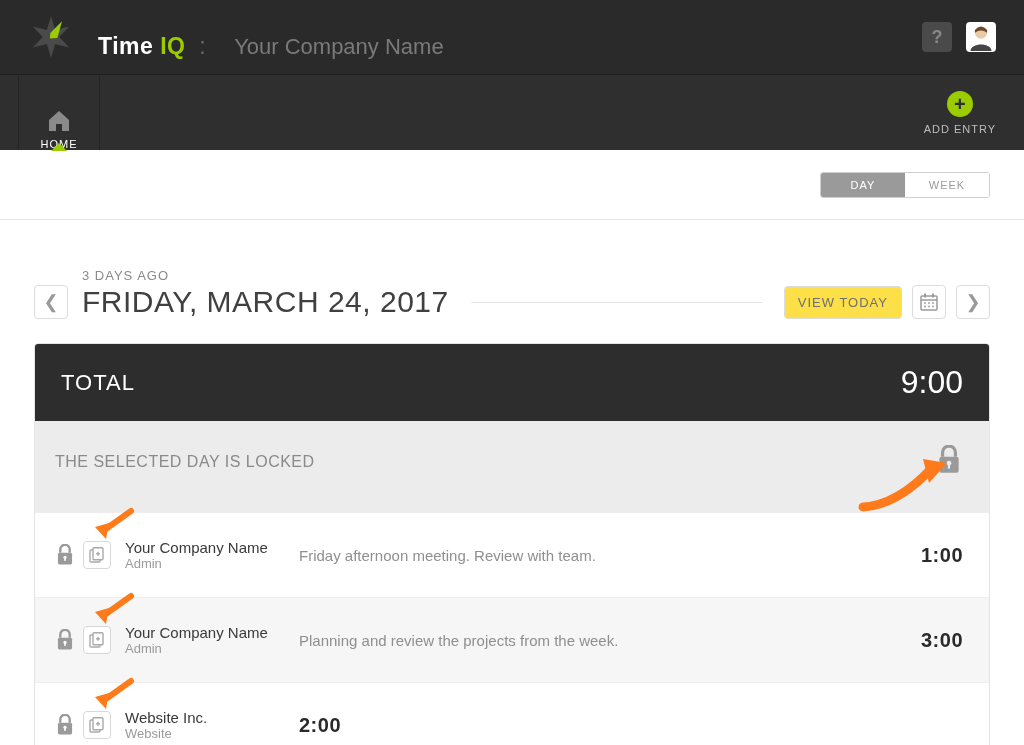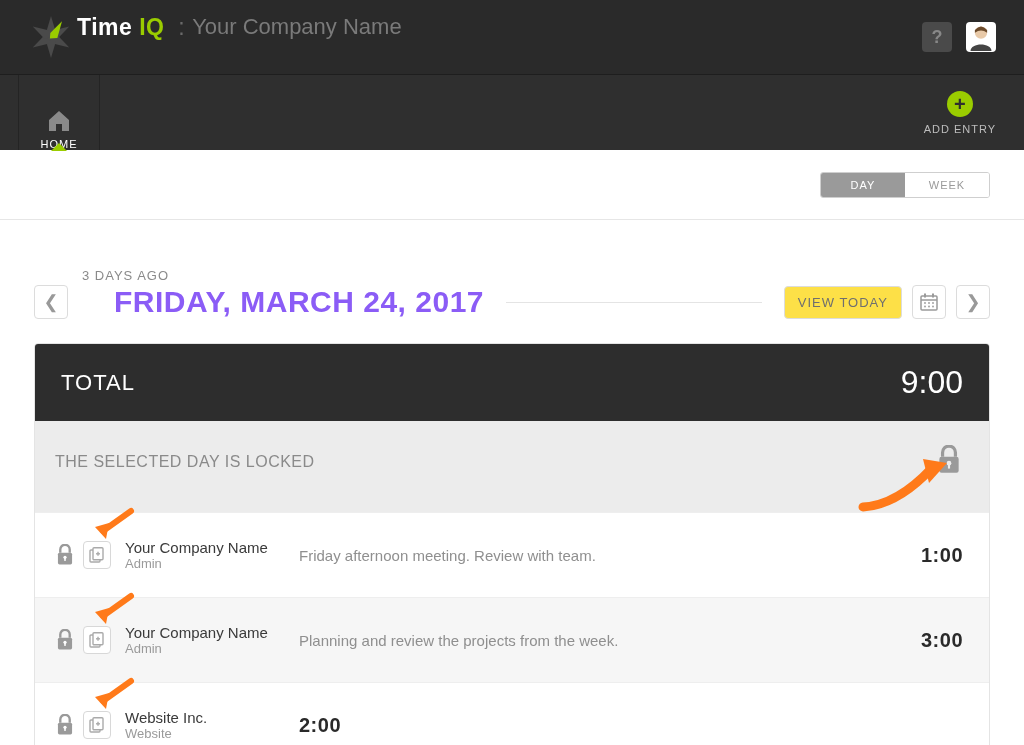--- a/index.html
+++ b/index.html
@@ -1,20 +1,20 @@
 <!DOCTYPE html>
 <html><head>
 <meta charset="utf-8">
 <style>
   * { box-sizing: border-box; margin: 0; padding: 0; }
   body { font-family: "Helvetica Neue", Arial, sans-serif; background: #fff; color: #333; width: 1024px; }
   
   
   .topbar { background: #2a2a2a; height: 74px; display: flex; align-items: center; padding: 0 28px; }
-  .logo-wrap { display: flex; align-items: flex-start; gap: 3px; }
+  .logo-wrap { display: flex; align-items: flex-end; gap: 24px; }
   .logo-mark { width: 46px; height: 46px; }
   .logo-text { font-size: 23px; font-weight: 300; color: #fff; letter-spacing: 0.5px; }
   .logo-text b { font-weight: 600; }
   .logo-iq { color: #9acc00; font-weight: 600; }
   .company-label { font-size: 22px; color: #7a7a7a; font-weight: 300; margin-left: 4px; }
   .topbar-right { margin-left: auto; display: flex; align-items: center; gap: 14px; }
   .help-btn { width: 30px; height: 30px; border-radius: 4px; background: #4a4a4a; display: flex; align-items: center; justify-content: center; color: #888; font-weight: 700; font-size: 18px; }
   .avatar { width: 30px; height: 30px; border-radius: 4px; background: #fff; display:flex; align-items:center; justify-content:center; overflow:hidden; position:relative; }
   .avatar svg { width: 28px; height: 28px; }
   
@@ -35,21 +35,21 @@
   .seg { display:flex; border:1px solid #cfcfcf; border-radius:3px; overflow:hidden; }
   .seg-btn { width:84px; text-align:center; font-size:11px; letter-spacing:1px; padding:6px 0; color:#9a9a9a; background:#fff; cursor:pointer; }
   .seg-btn.active { background:#9a9a9a; color:#fff; }
   
   
   .date-row { display:flex; align-items:flex-end; padding: 48px 34px 24px 34px; gap:16px; }
   .date-left { display:flex; align-items:flex-end; gap:14px; }
   .nav-sq { width:34px;height:34px;border:1px solid #dcdcdc;border-radius:4px;display:flex;align-items:center;justify-content:center;color:#999;cursor:pointer;font-size:18px; background:#fff; }
   .date-block { display:flex; flex-direction:column; }
   .relative-date { font-size:13px; letter-spacing:1px; color:#8a8a8a; margin-bottom:2px; }
-  .full-date { font-size:30px; font-weight:700; color:#8b5cf6; letter-spacing:0.5px;margin-left:32px; }
+  .full-date { font-size:30px; font-weight:400; color:#404040; letter-spacing:0.5px; }
   .date-right { margin-left:auto; display:flex; gap:10px; align-items:center; }
   .date-divider { flex:1; height:1px; background:#e4e4e4; margin:0 6px 16px 6px; align-self:flex-end; }
   .pill-btn { border:1px solid #dcdcdc;border-radius:4px;padding:8px 13px;font-size:13px;letter-spacing:1px;color:#6f6f6f;cursor:pointer;background:#fde047; }
   
   
   .card-wrap { padding: 0 34px 0 34px; }
   .card { border:1px solid #e4e4e4; border-radius:4px; overflow:hidden; background:#fff; }
   .card-head { background:#2d2d2d; color:#fff; padding:20px 26px; display:flex; align-items:center; }
   .total-label { font-size:22px; letter-spacing:1px; font-weight:300; }
   .total-val { margin-left:auto; font-size:32px; font-weight:300; }

